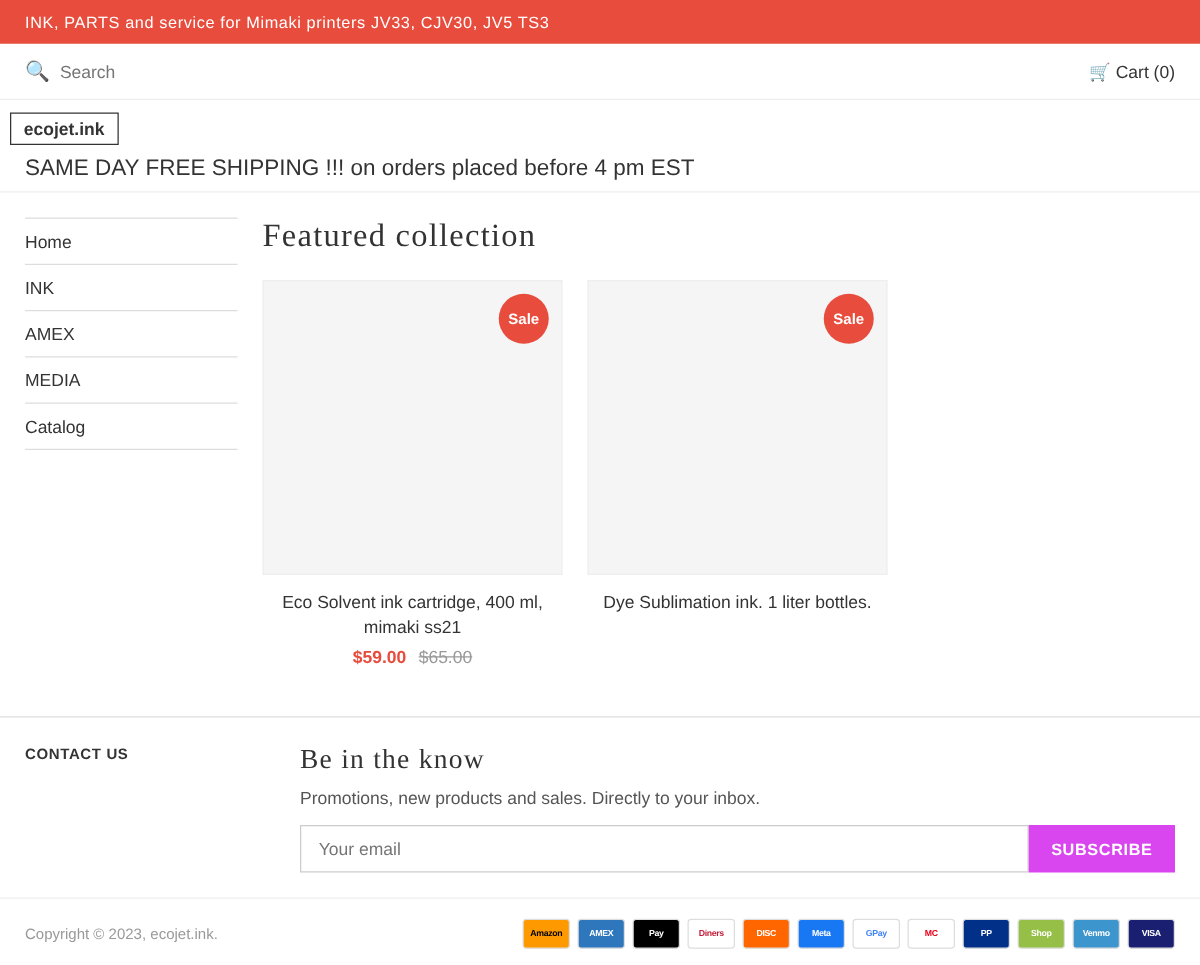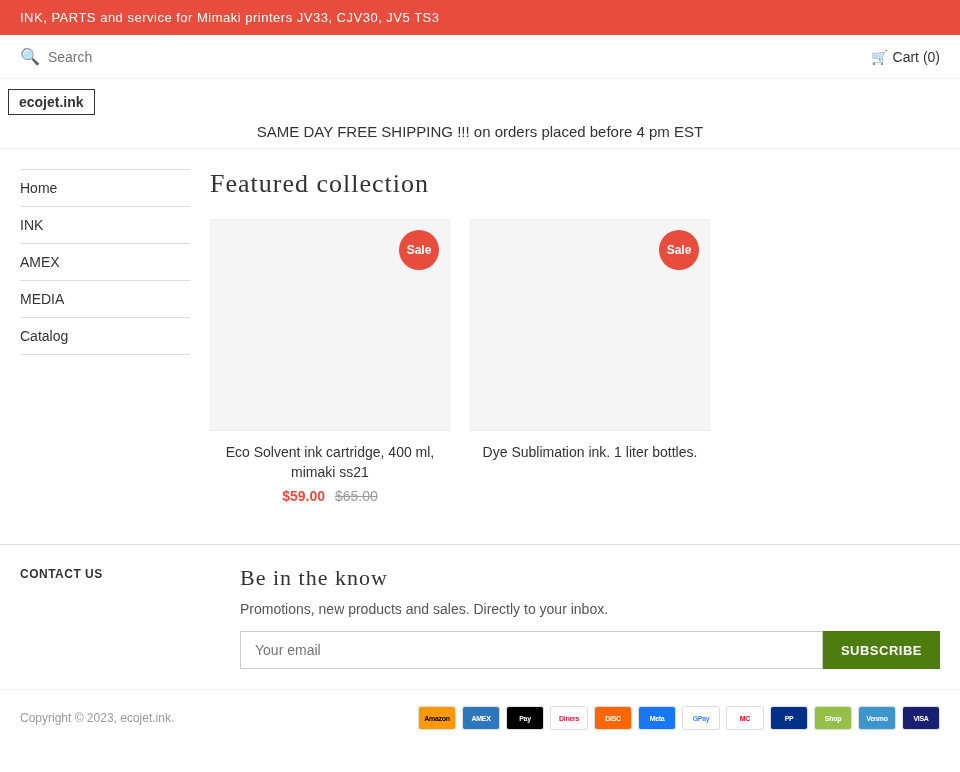--- a/index.html
+++ b/index.html
@@ -57,23 +57,23 @@
       border: 1px solid #333;
       padding: 4px 10px;
       display: inline-block;
       font-size: 14px;
       font-weight: bold;
       color: #333;
     }
 
     
     .shipping-bar {
-      text-align: center;
+      text-align: left;
       padding: 8px 20px;
-      font-size: 15px;
+      font-size: 18px;
       color: #333;
       border-bottom: 1px solid #eee;
     }
 
     
     .main-layout {
       display: flex;
       padding: 20px;
       gap: 20px;
     }
@@ -115,21 +115,21 @@
       display: flex;
       gap: 20px;
     }
     .product-card {
       width: 240px;
       cursor: pointer;
     }
     .product-image-wrap {
       position: relative;
       width: 240px;
-      height: 212px;
+      height: 236px;
       background: #f5f5f5;
       border: 1px solid #eee;
       margin-bottom: 12px;
     }
     .sale-badge {
       position: absolute;
       top: 10px;
       right: 10px;
       background: #e74c3c;
       color: #fff;
@@ -212,21 +212,21 @@
     }
     .email-input {
       flex: 1;
       border: 1px solid #ccc;
       padding: 10px 14px;
       font-size: 14px;
       outline: none;
       color: #999;
     }
     .subscribe-btn {
-      background: #4d7c0f;
+      background: #d946ef;
       color: #fff;
       border: none;
       padding: 10px 18px;
       font-size: 13px;
       cursor: pointer;
       letter-spacing: 0.5px;
       font-weight: bold;
     }
 
     

